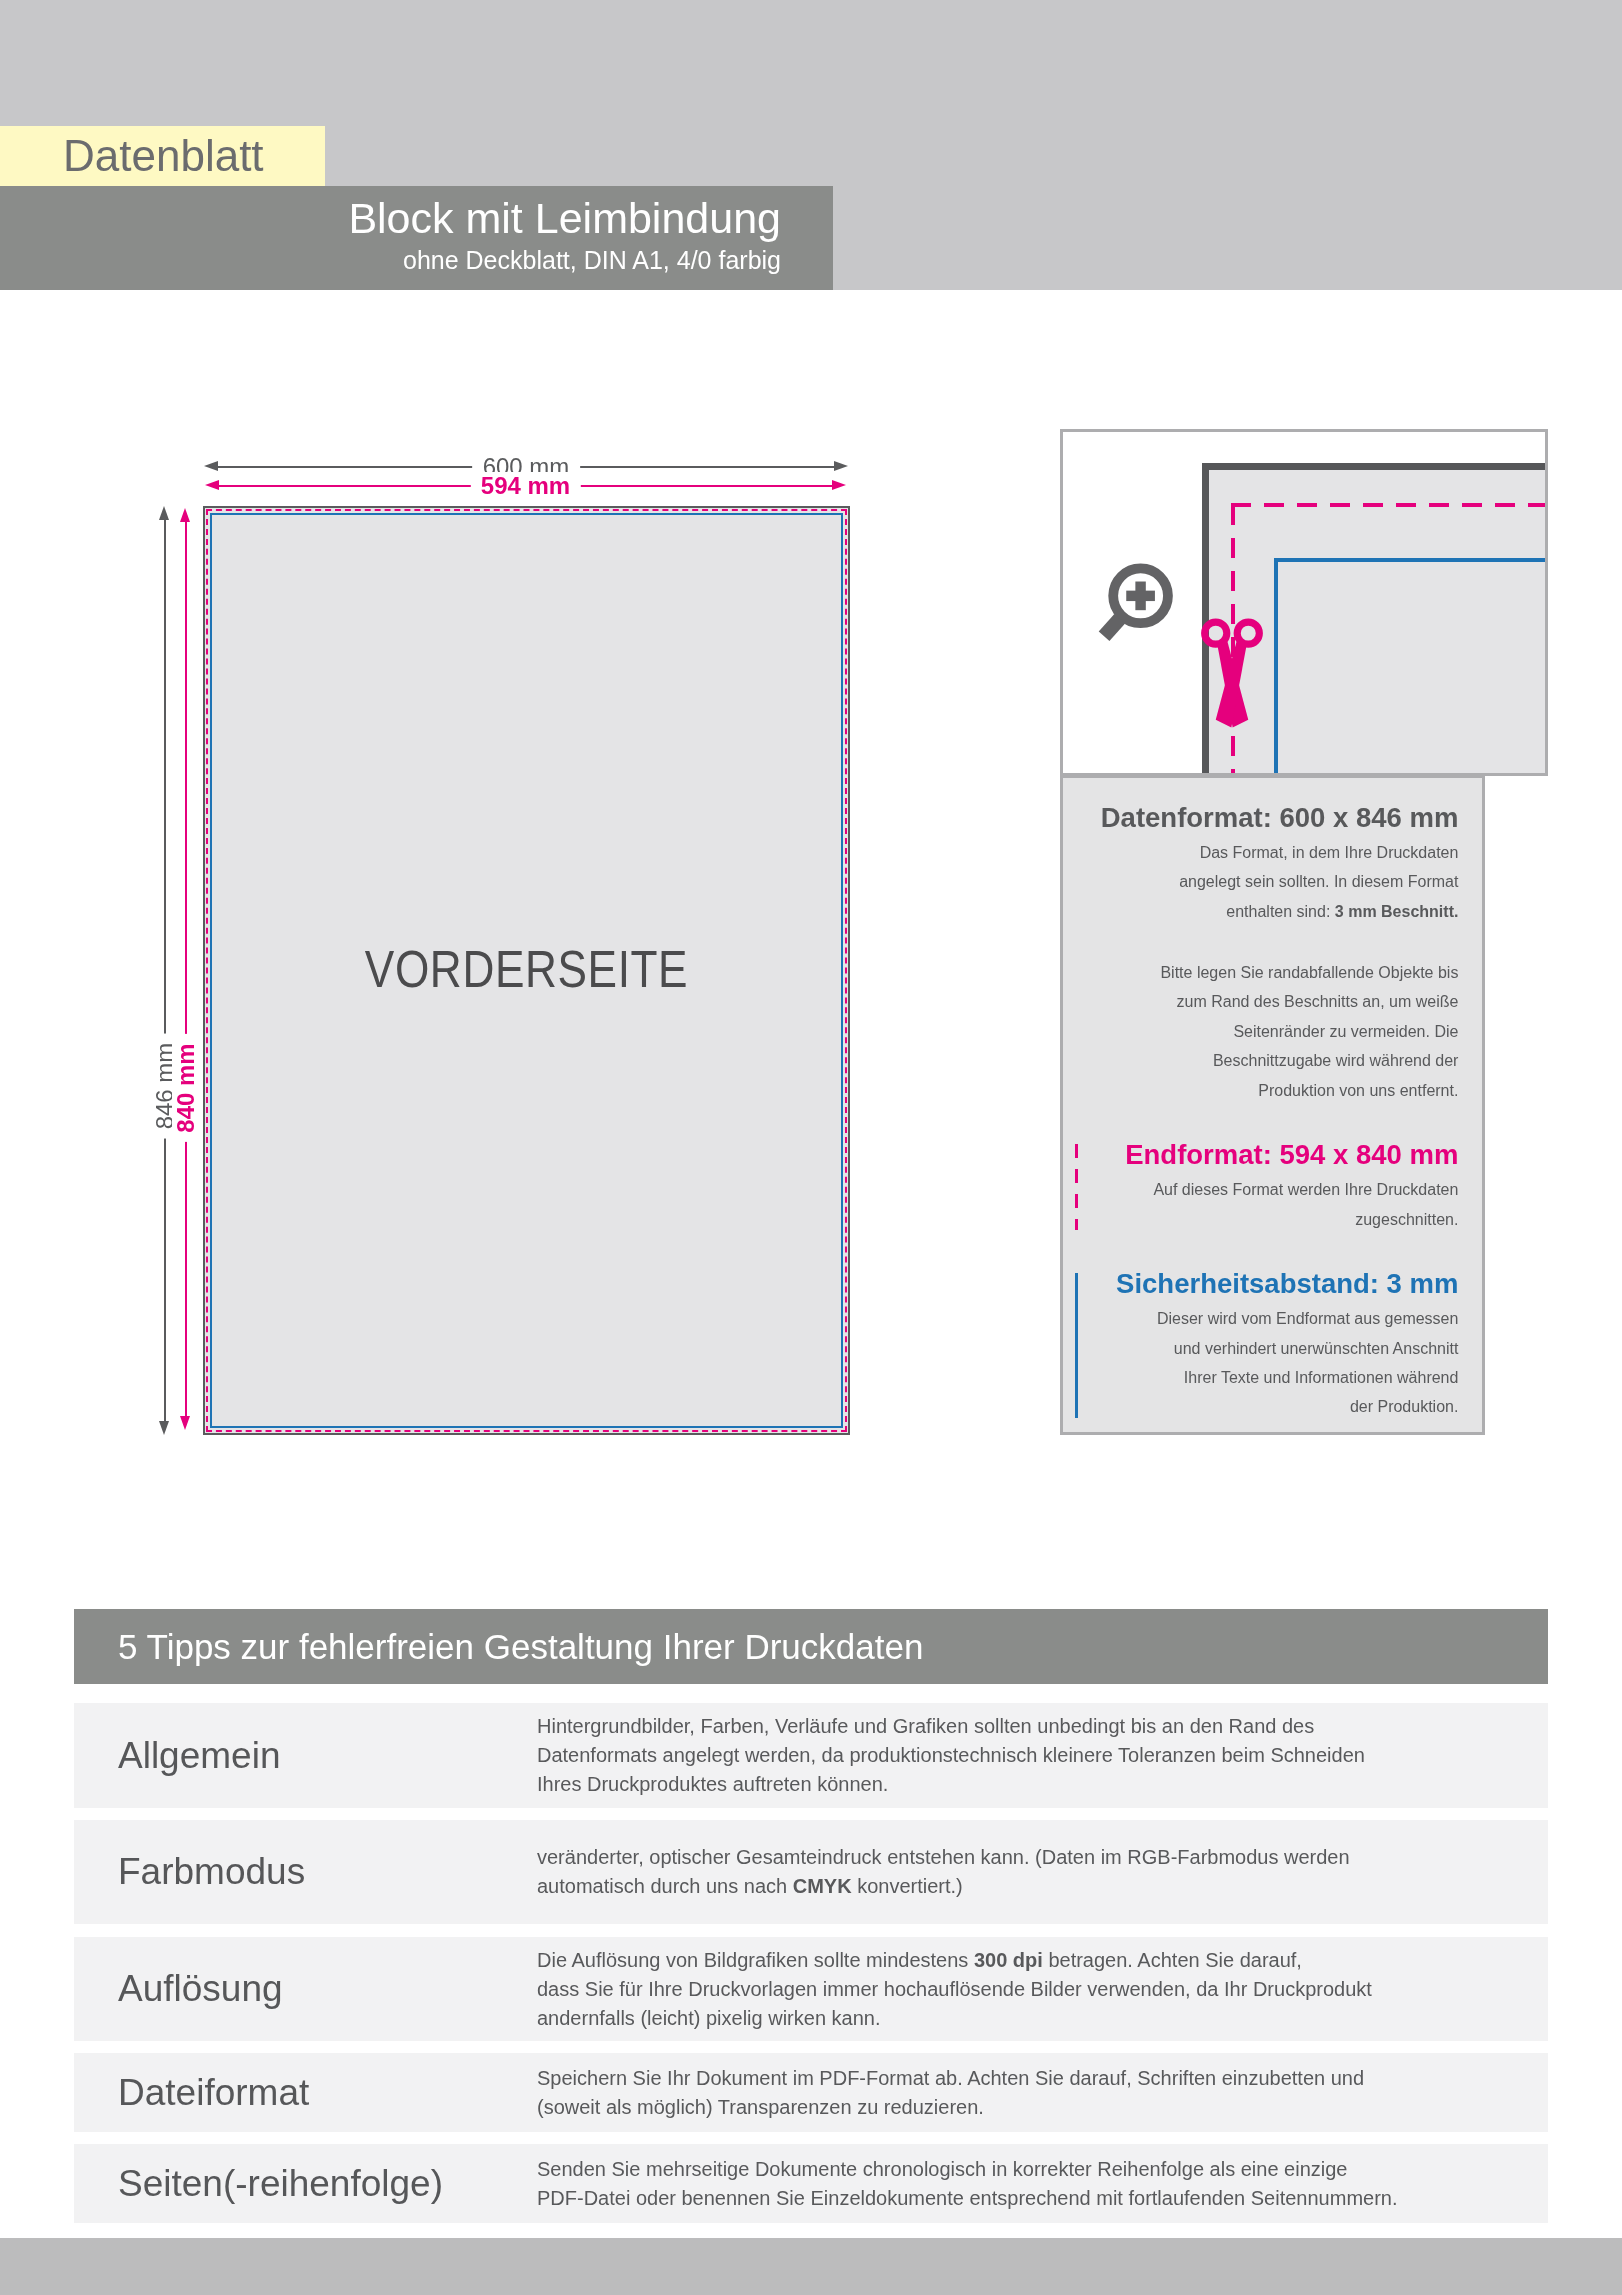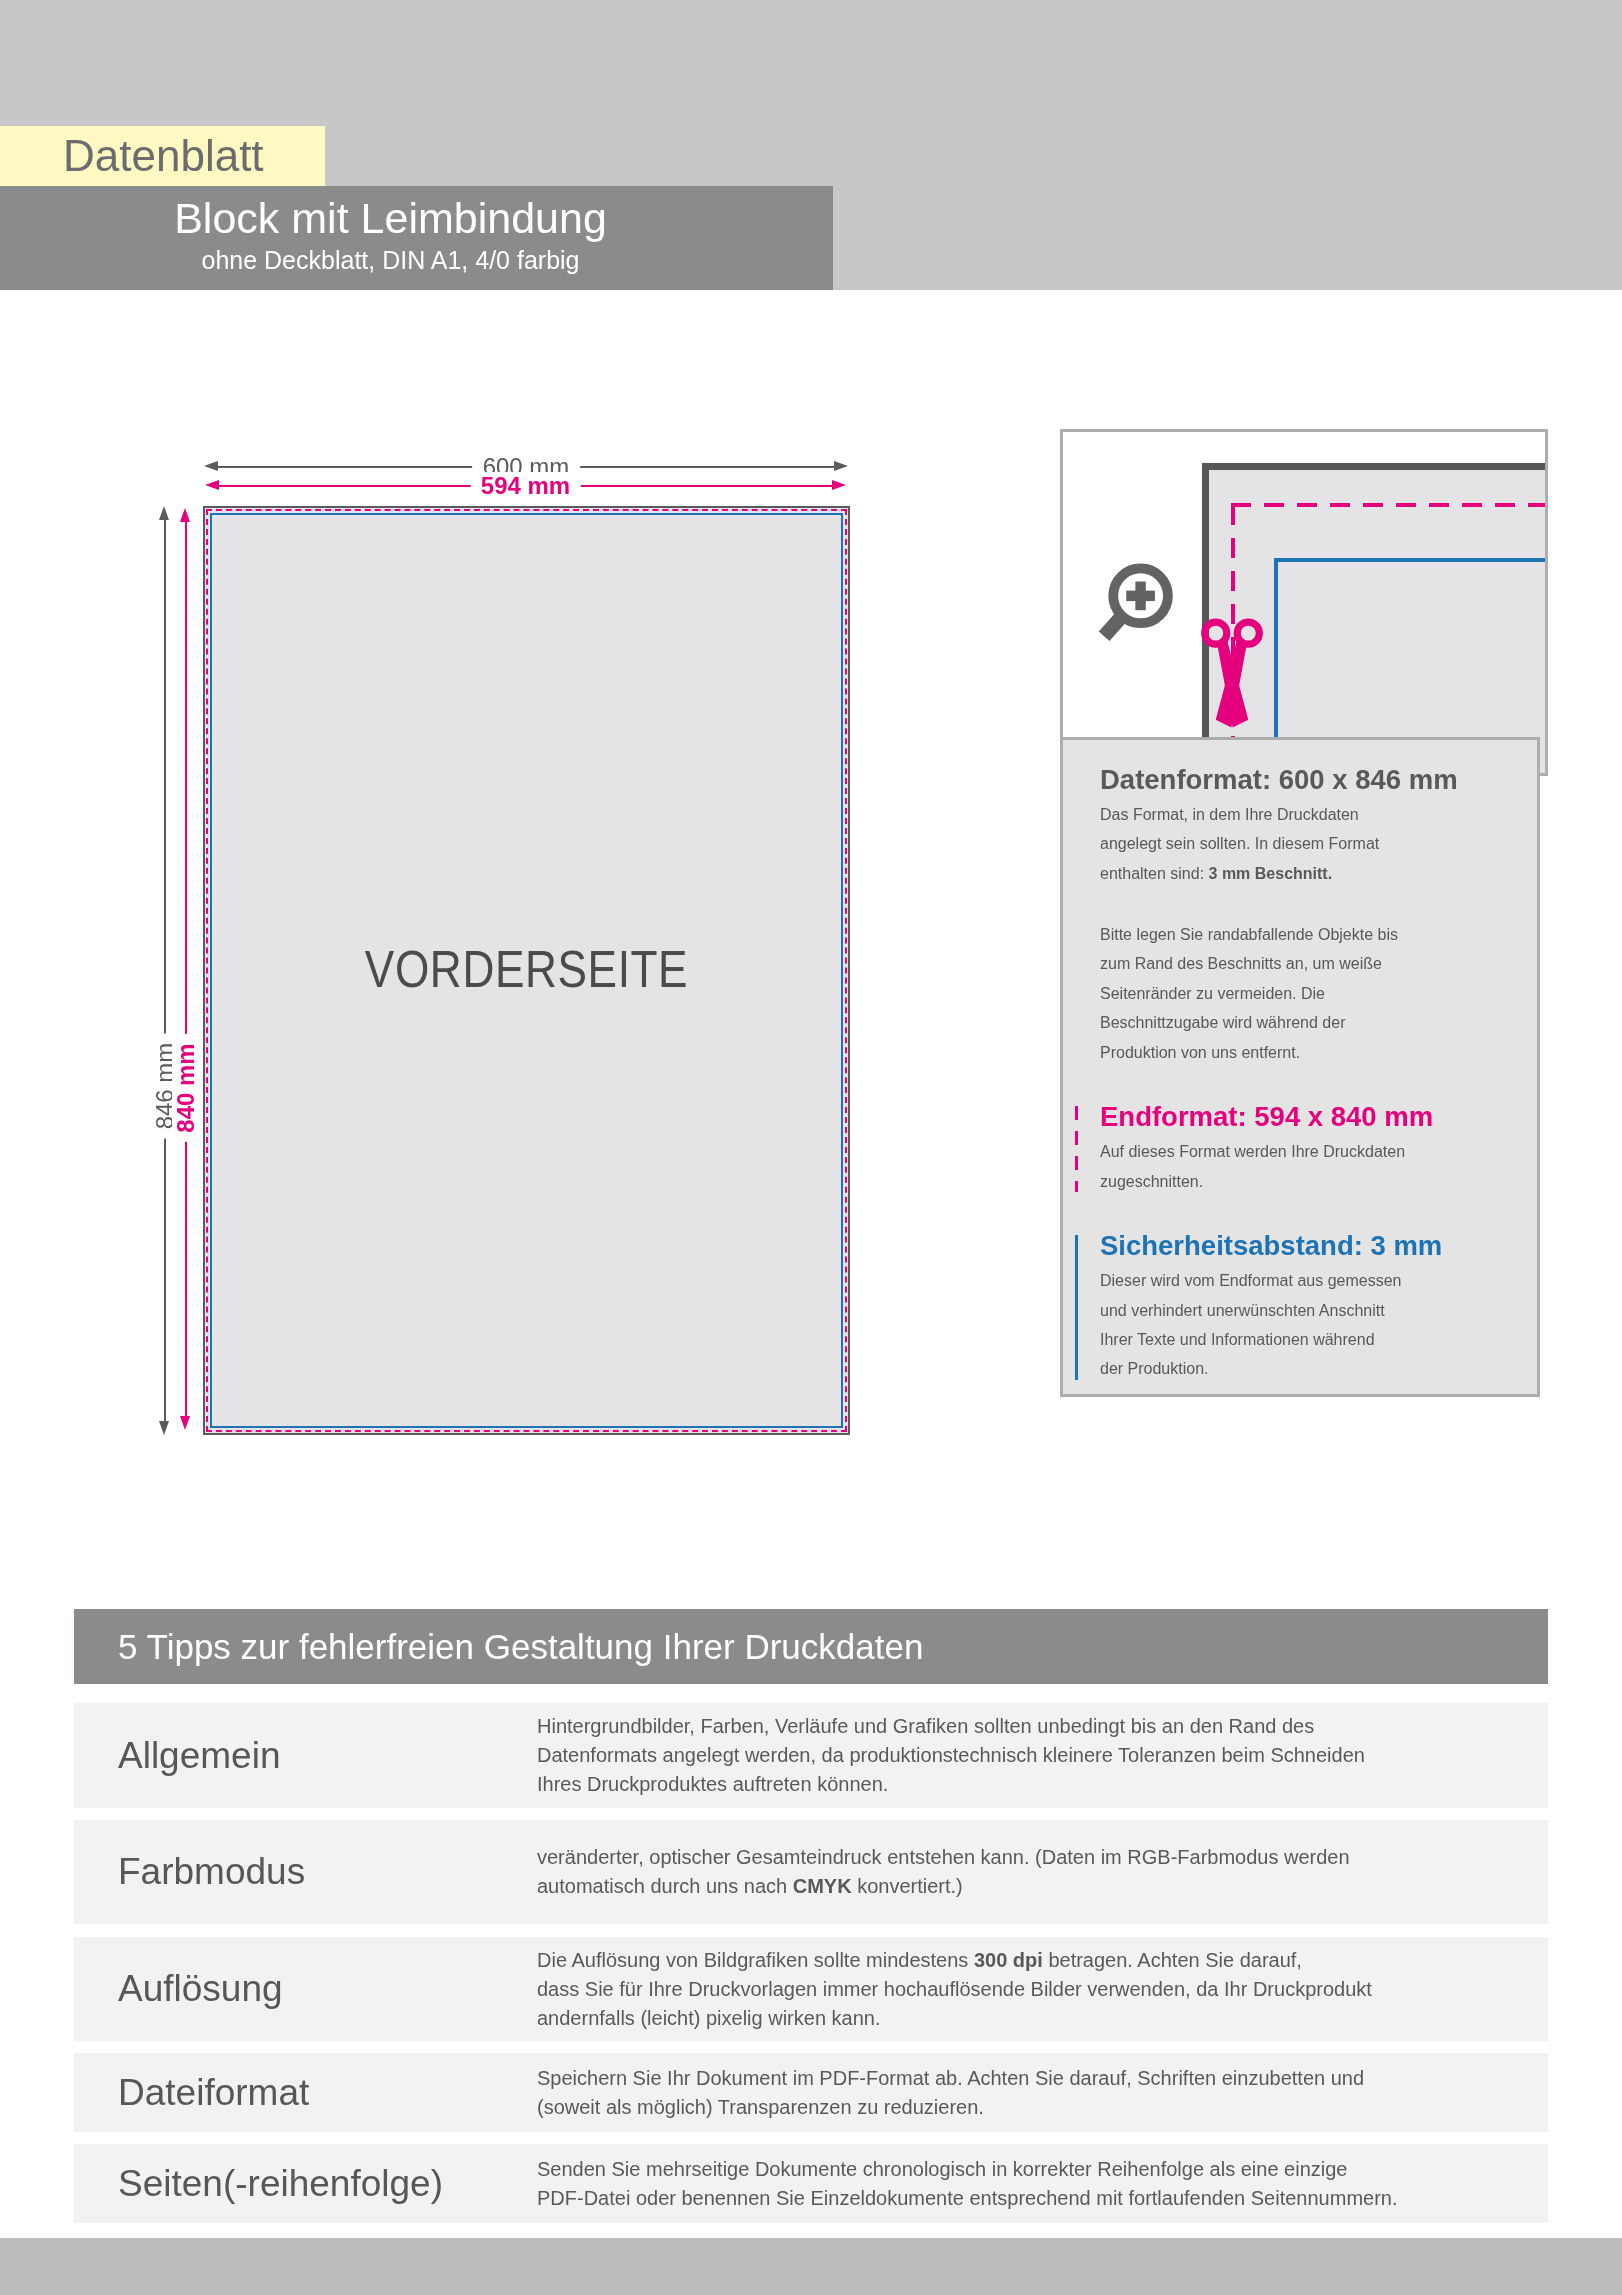--- a/index.html
+++ b/index.html
@@ -11,21 +11,21 @@
 
   
   .top-band { left:0; top:0; width:1623px; height:290px; background:var(--band); }
   .datenblatt-box {
     left:0; top:126px; width:325px; height:60px; background:#fef9c3;
     display:flex; align-items:center; padding-left:63px; box-sizing:border-box;
     font-size:44px; color:var(--label-gray);
   }
   .banner {
     left:0; top:186px; width:833px; height:104px; background:var(--banner);
-    color:#ffffff; text-align:center; padding:6.5px 52px 0 0; box-sizing:border-box;
+    color:#ffffff; text-align:right; padding:6.5px 52px 0 0; box-sizing:border-box;
   }
   .banner-title { font-size:43px; line-height:50px; }
   .banner-subtitle { font-size:25px; line-height:34px; }
 
   
   .hdim { height:11.8px; }
   .hdim .dline { position:absolute; left:6.5px; right:6.5px; top:4.6px; height:2.6px; background:var(--line-gray); }
   .hdim .a-left { position:absolute; left:0; top:0; width:0; height:0;
     border-top:5.9px solid transparent; border-bottom:5.9px solid transparent; border-right:14.4px solid var(--line-gray); }
   .hdim .a-right { position:absolute; right:0; top:0; width:0; height:0;
@@ -70,23 +70,23 @@
   .ci-dash-h{ position:absolute; left:168px; top:71px; right:0; height:3.9px;
     background:repeating-linear-gradient(90deg, var(--magenta) 0 19.6px, transparent 19.6px 33px); }
   .ci-dash-v{ position:absolute; left:168px; top:73px; width:3.9px; bottom:0;
     background:repeating-linear-gradient(180deg, var(--magenta) 0 19.6px, transparent 19.6px 33px); }
   .ci-blue-h{ position:absolute; left:211px; top:126px; right:0; height:3.9px; background:var(--blue); }
   .ci-blue-v{ position:absolute; left:211px; top:126px; width:3.9px; bottom:0; background:var(--blue); }
   .magnifier { position:absolute; left:33px; top:128px; }
   .scissors { position:absolute; left:128px; top:183px; }
 
   
-  .info-panel { left:1060px; top:737px; width:480px; height:660px; background:var(--panel);
+  .info-panel { left:1060px; top:775px; width:425px; height:660px; background:var(--panel);
     border:3.3px solid var(--border-gray); box-sizing:border-box; overflow:hidden;
-    padding:23.6px 23.6px 0 37px; color:var(--ink); }
+    padding:23.6px 23.6px 0 37px; color:var(--ink);text-align:right; }
   .sec { position:relative; }
   .sec h3 { margin:0 0 5.2px 0; font-size:27.5px; line-height:31px; color:var(--ink); }
   .sec h3.magenta { color:var(--magenta); }
   .sec h3.blue { color:var(--blue); }
   .para { font-size:16px; line-height:29.4px; white-space:nowrap; }
   .para.gap { margin-top:32px; }
   .sec.mt { margin-top:34px; }
   .accent-dashed::before { content:""; position:absolute; left:-25.5px; top:5.2px; bottom:3.9px; width:3.9px;
     background:repeating-linear-gradient(180deg, var(--magenta) 0 14.4px, transparent 14.4px 25px); }
   .accent-solid::before { content:""; position:absolute; left:-25.5px; top:5.2px; bottom:3.9px; width:3.9px;

